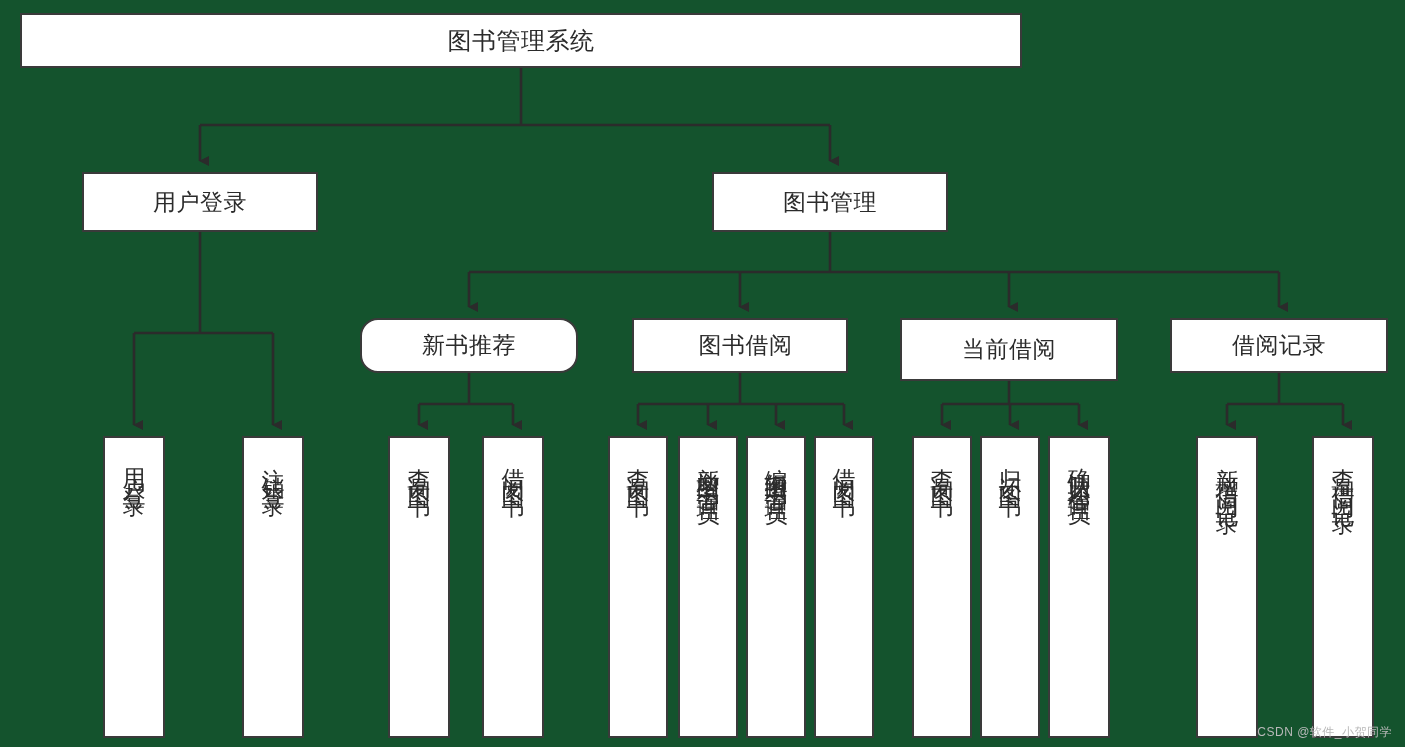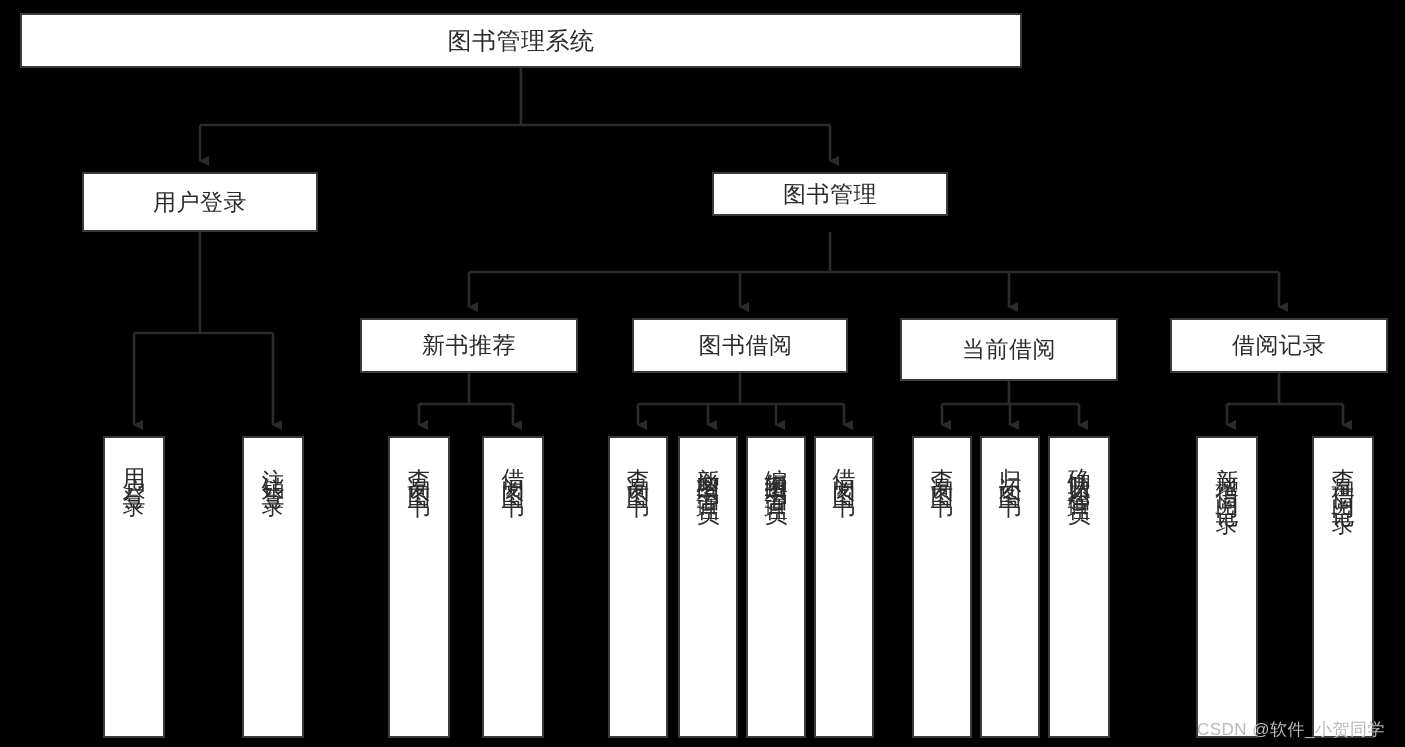--- a/index.html
+++ b/index.html
@@ -7,21 +7,21 @@
     padding: 0;
     background: #ffffff;
   }
   body {
     font-family: "Liberation Sans", "DejaVu Sans", sans-serif;
   }
   #canvas {
     position: relative;
     width: 1405px;
     height: 747px;
-    background: #000000;
+    background: #14532d;
     overflow: hidden;
   }
   svg.wires {
     position: absolute;
     left: 0;
     top: 0;
     width: 1405px;
     height: 747px;
     pointer-events: none;
   }
@@ -61,23 +61,23 @@
     white-space: nowrap;
   }
   .node.vert.tall .label {
     letter-spacing: 5px;
   }
   .node.vert.mid .label {
     letter-spacing: 9px;
   }
   .watermark {
     position: absolute;
-    right: 20px;
+    right: 13px;
     bottom: 6px;
-    font-size: 17px;
+    font-size: 12px;
     color: #b9b9b9;
     letter-spacing: 0.5px;
     white-space: nowrap;
   }
 </style>
 </head>
 <body>
 
 <div id="canvas">
 
@@ -117,24 +117,24 @@
       </g>
   </svg>
 
   <div id="node-layer">
       <div class="node horiz root" style="left: 20px; top: 13px; width: 1002px; height: 55px;">
         <span class="label">图书管理系统</span>
       </div>
       <div class="node horiz" style="left: 82px; top: 172px; width: 236px; height: 60px;">
         <span class="label">用户登录</span>
       </div>
-      <div class="node horiz" style="left: 712px; top: 172px; width: 236px; height: 44px;">
+      <div class="node horiz" style="left: 712px; top: 172px; width: 236px; height: 60px;">
         <span class="label">图书管理</span>
       </div>
-      <div class="node horiz" style="left: 360px; top: 318px; width: 218px; height: 55px;">
+      <div class="node horiz" style="left: 360px; top: 318px; width: 218px; height: 55px; border-radius: 18px;">
         <span class="label">新书推荐</span>
       </div>
       <div class="node horiz" style="left: 632px; top: 318px; width: 216px; height: 55px; padding-left: 11px;">
         <span class="label">图书借阅</span>
       </div>
       <div class="node horiz" style="left: 900px; top: 318px; width: 218px; height: 63px;">
         <span class="label">当前借阅</span>
       </div>
       <div class="node horiz" style="left: 1170px; top: 318px; width: 218px; height: 55px;">
         <span class="label">借阅记录</span>

